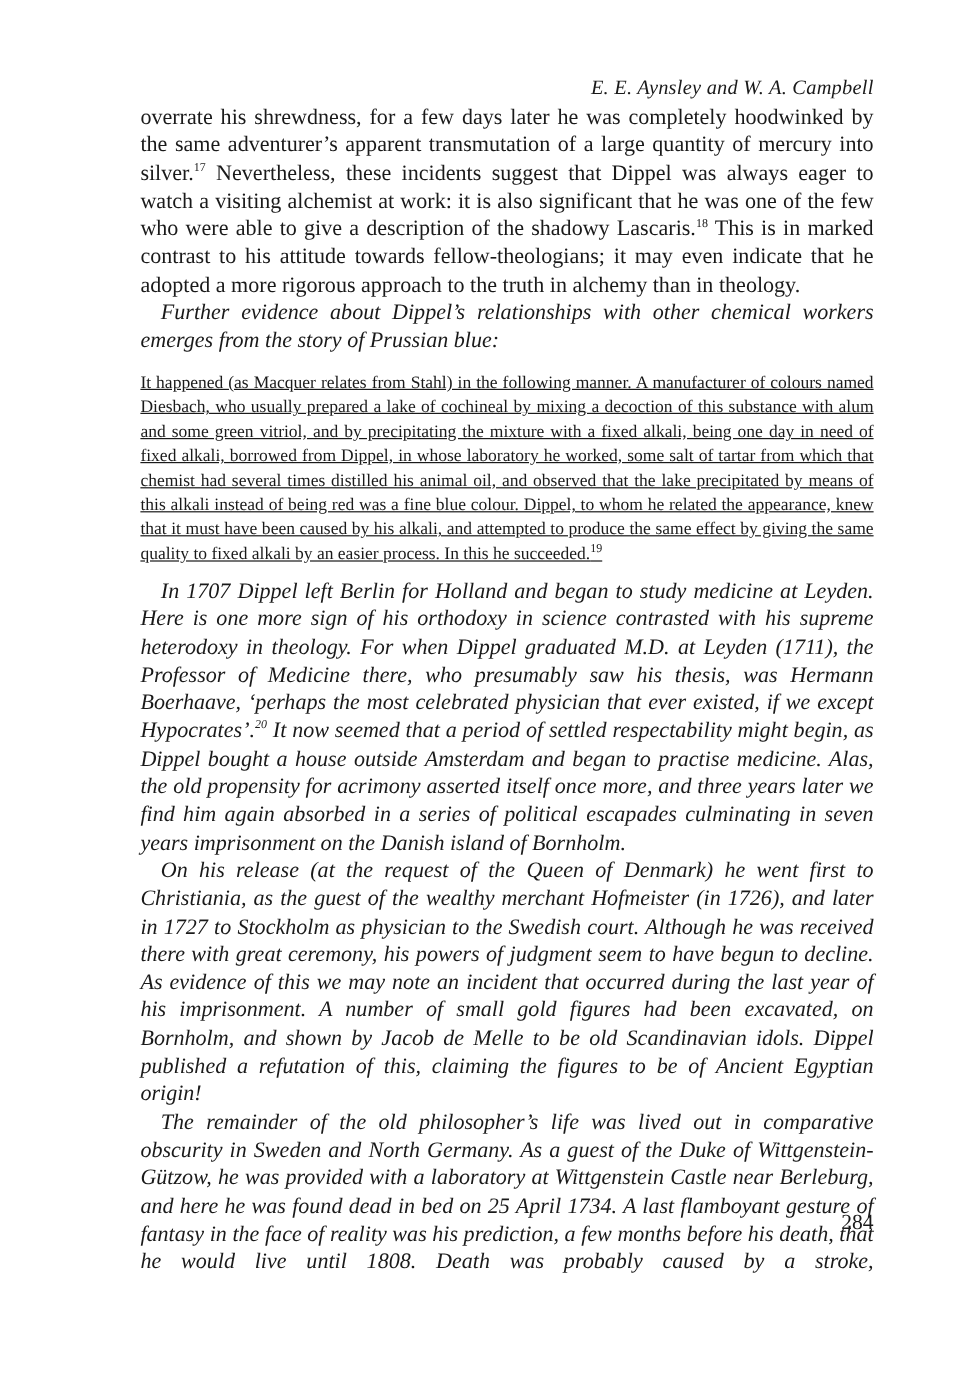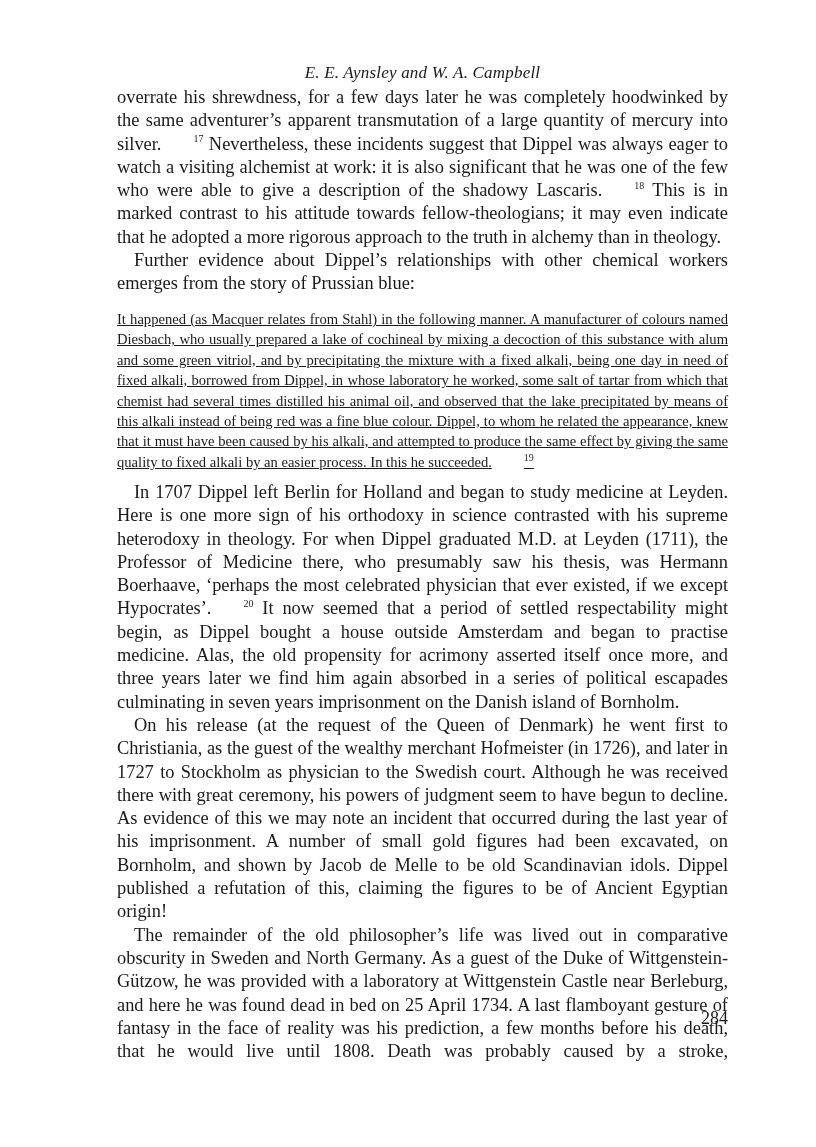--- a/index.html
+++ b/index.html
@@ -1,28 +1,28 @@
 <!DOCTYPE html>
 <html><head>
   <meta charset="utf-8">
   <style>
     html, body { margin: 0; padding: 0; background: #ffffff; }
     body { width: 816px; height: 1147px; position: relative; overflow: hidden;
            font-family: "Liberation Serif", "DejaVu Serif", serif; color: #1a1a1a; }
     .page { position: absolute; left: 117px; top: 0; width: 611px; }
-    .running-head { position: absolute; top: 63px; left: 0; width: 611px; text-align: center;
+    .running-head { position: absolute; top: 63px; left: 0; width: 611px; text-align: right;
                     font-style: italic; font-size: 17px; letter-spacing: 0.2px; }
     .body-text { position: absolute; left: 0; width: 611px; font-size: 18.4px; line-height: 23.3px;
                  text-align: justify; }
     .body-text p { margin: 0; }
-    .body-text p.indent { text-indent: 17px; }
+    .body-text p.indent { text-indent: 17px; font-style: italic; }
     .quote { position: absolute; left: 0; width: 611px; font-size: 14.6px; line-height: 20.4px;
              text-align: justify; }
     .quote p { margin: 0; }
-    sup.fn { font-size: 10px; vertical-align: super; line-height: 0; margin-left: 32px; }
+    sup.fn { font-size: 10px; vertical-align: super; line-height: 0; }
     .folio { position: absolute; top: 1008px; left: 0; width: 611px; text-align: right; font-size: 18px; }
   </style>
 </head>
 <body>
 
 <div class="page">
   <div class="running-head">E. E. Aynsley and W. A. Campbell</div>
 
   <div class="body-text" id="body-before" style="top:86px;">
       <p><span>overrate his shrewdness, for a few days later he was completely hoodwinked by the same adventurer’s apparent transmutation of a large quantity of mercury into silver.</span><sup class="fn">17</sup><span> Nevertheless, these incidents suggest that Dippel was always eager to watch a visiting alchemist at work: it is also significant that he was one of the few who were able to give a description of the shadowy Lascaris.</span><sup class="fn">18</sup><span> This is in marked contrast to his attitude towards fellow-theologians; it may even indicate that he adopted a more rigorous approach to the truth in alchemy than in theology.</span></p>

